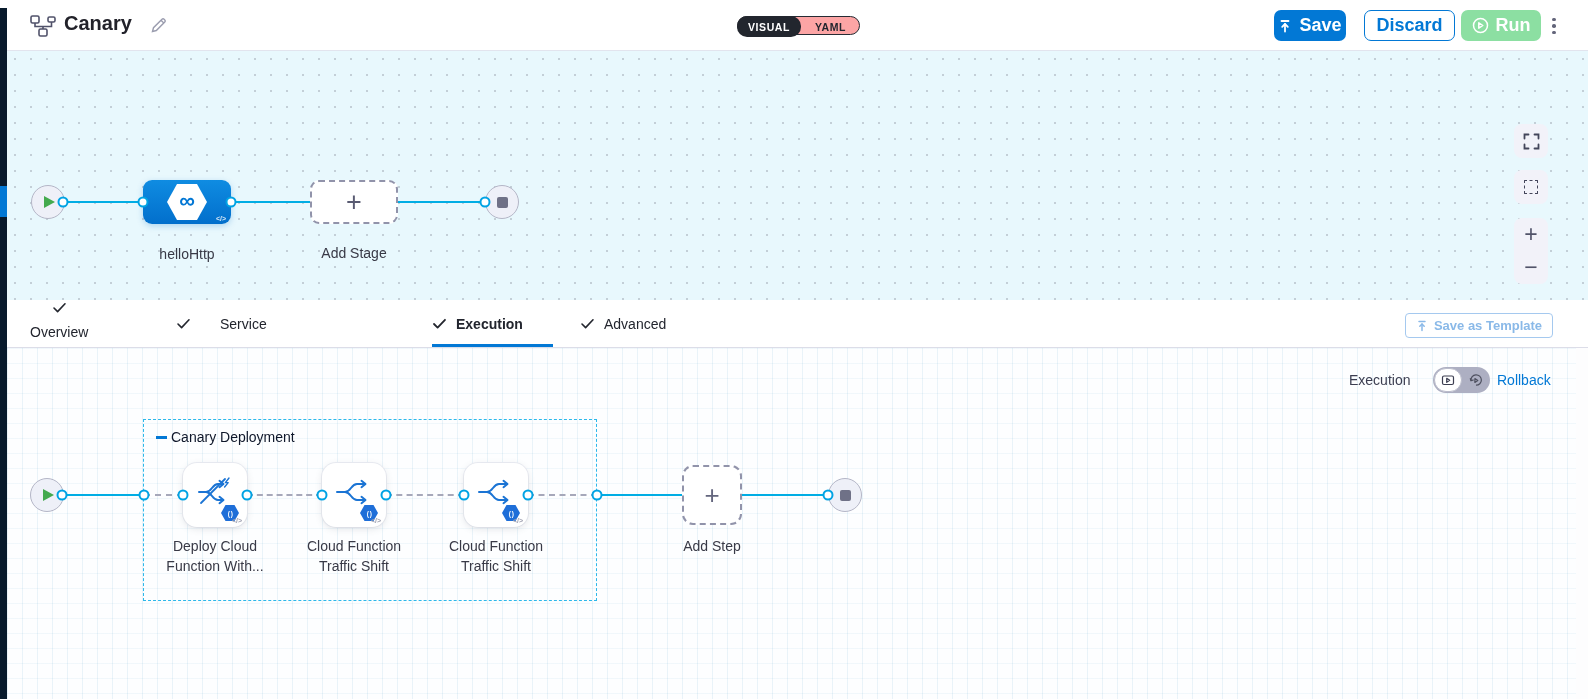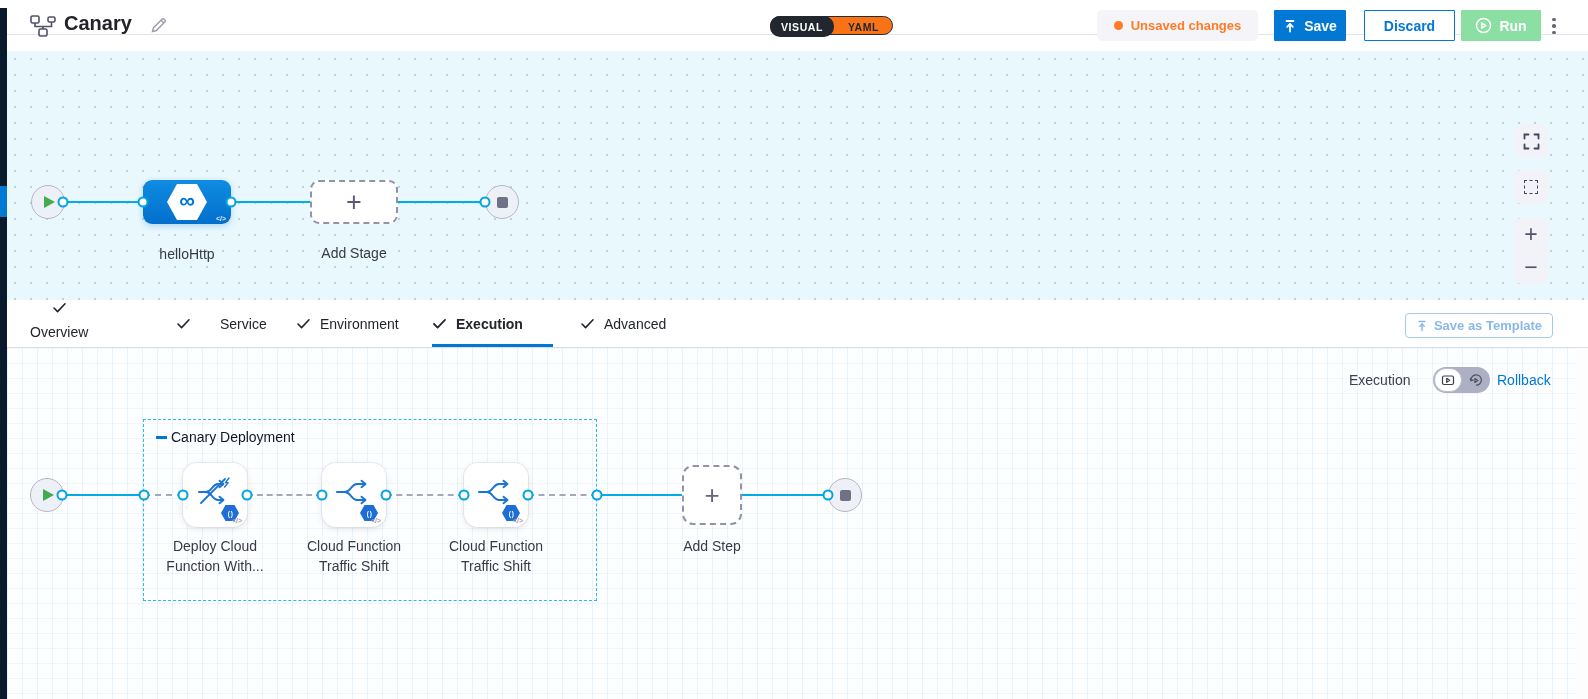--- a/index.html
+++ b/index.html
@@ -3,41 +3,41 @@
 <meta charset="utf-8">
 <style>
   * { box-sizing: border-box; margin: 0; padding: 0; }
   html,body { width:1588px; height:699px; }
   body {
     font-family: "Liberation Sans", "DejaVu Sans", sans-serif;
     position: relative; overflow: hidden; background:#fff; color:#22252e;
   }
 
   
-  #header { position:absolute; left:0; top:0; width:1588px; height:35px; background:#fff;
+  #header { position:absolute; left:0; top:0; width:1588px; height:51px; background:#fff;
             border-bottom:1px solid #e2e4ee; z-index:30; }
   #page-title { position:absolute; left:64px; top:12px; font-size:20px; font-weight:700; color:#22222a; }
   .hdr-icon { position:absolute; }
 
   
   #view-toggle { position:absolute; left:737px; top:16px; width:123px; height:19px;
-                 border:1px solid #262b33; border-radius:10px; background:#f97316;margin-left:33px; }
+                 border:1px solid #262b33; border-radius:10px; background:#fca5a5; }
   #seg-visual { position:absolute; left:-1px; top:-1px; width:64px; height:21px; border-radius:10px;
                 background:#22262e; color:#fff; display:flex; align-items:center; justify-content:center;
                 font-size:10.5px; font-weight:700; letter-spacing:.6px; cursor:pointer; }
   #seg-yaml { position:absolute; left:63px; top:0; width:59px; height:19px; display:flex; align-items:center;
               justify-content:center; font-size:10.5px; font-weight:700; letter-spacing:.6px; color:#22262e; cursor:pointer; }
 
   #unsaved-badge { position:absolute; left:1097px; top:10px; width:161px; height:31px; background:#f4f4f9;
                    border-radius:5px; display:flex; align-items:center; justify-content:center; gap:8px; cursor:pointer; }
   #unsaved-badge .dot { width:9px; height:9px; border-radius:50%; background:#ff7b26; }
   #unsaved-badge span { color:#ff7b26; font-size:13px; font-weight:700; }
 
-  .hdr-btn { position:absolute; top:10px; height:31px; border-radius:1px; display:flex; align-items:center;
-             justify-content:center; gap:7px; font-size:14px; font-weight:700; cursor:pointer; }
+  .hdr-btn { position:absolute; top:10px; height:31px; border-radius:7px; display:flex; align-items:center;
+             justify-content:center; gap:7px; font-size:18px; font-weight:700; cursor:pointer; }
   #save-btn { left:1274px; width:72px; background:#0278d5; color:#fff; }
   #discard-btn { left:1364px; width:91px; background:#fff; border:1px solid #0278d5; color:#0278d5; }
   #run-btn { left:1461px; width:80px; background:#8cdfa2; color:#fff; }
   #kebab-btn { position:absolute; left:1545px; top:13px; width:18px; height:26px; display:flex; flex-direction:column;
                align-items:center; justify-content:center; gap:3px; cursor:pointer; }
   #kebab-btn i { width:3.5px; height:3.5px; border-radius:50%; background:#63657a; }
 
   
   #nav-strip { position:absolute; left:0; top:8px; width:7px; height:691px; background:#081a2c; z-index:40; }
   #nav-strip-active { position:absolute; left:0; top:178px; width:7px; height:31px; background:#0278d5; }
@@ -142,24 +142,20 @@
   <svg class="hdr-icon" style="left:149px; top:16px; cursor:pointer;" width="19" height="19" viewBox="0 0 19 19" fill="none" stroke="#9b9daf" stroke-width="1.4">
     <path d="M3.5 15.5l1-3.8L13 3.2a1.5 1.5 0 0 1 2.1 0l.7.7a1.5 1.5 0 0 1 0 2.1L7.3 14.5 3.5 15.5z"></path>
     <path d="M12 4.2l2.8 2.8"></path>
   </svg>
 
   <div id="view-toggle">
     <div id="seg-visual">VISUAL</div>
     <div id="seg-yaml">YAML</div>
   </div>
 
-  <div id="unsaved-badge">
-    <i class="dot"></i>
-    <span>Unsaved changes</span>
-  </div>
 
   <div class="hdr-btn" id="save-btn">
     <svg width="14" height="14" viewBox="0 0 14 14" fill="none" stroke="#fff" stroke-width="1.8" stroke-linecap="round" stroke-linejoin="round">
       <path d="M3.5 2h7"></path>
         <path d="M7 12.5V5"></path>
         <path d="M4.2 7.8L7 5l2.8 2.8"></path>
     </svg>
     <span>Save</span>
   </div>
 
@@ -239,26 +235,20 @@
     <svg width="15" height="15" viewBox="0 0 15 15" fill="none" stroke="#23262e" stroke-width="1.6" stroke-linecap="round" stroke-linejoin="round">
       <path d="M2 8l3.6 3.6L13 3.8"></path>
       </svg>
     <span>Overview</span>
   </div>
   <div class="tab" style="left:169px;gap:29px;">
     <svg width="15" height="15" viewBox="0 0 15 15" fill="none" stroke="#23262e" stroke-width="1.6" stroke-linecap="round" stroke-linejoin="round">
       <path d="M2 8l3.6 3.6L13 3.8"></path>
       </svg>
     <span>Service</span>
-  </div>
-  <div class="tab" style="left:289px;">
-    <svg width="15" height="15" viewBox="0 0 15 15" fill="none" stroke="#23262e" stroke-width="1.6" stroke-linecap="round" stroke-linejoin="round">
-      <path d="M2 8l3.6 3.6L13 3.8"></path>
-      </svg>
-    <span>Environment</span>
   </div>
   <div class="tab active" style="left:425px;">
     <svg width="15" height="15" viewBox="0 0 15 15" fill="none" stroke="#23262e" stroke-width="1.8" stroke-linecap="round" stroke-linejoin="round">
       <path d="M2 8l3.6 3.6L13 3.8"></path>
       </svg>
     <span>Execution</span>
   </div>
   <div class="tab" style="left:573px;">
     <svg width="15" height="15" viewBox="0 0 15 15" fill="none" stroke="#23262e" stroke-width="1.6" stroke-linecap="round" stroke-linejoin="round">
       <path d="M2 8l3.6 3.6L13 3.8"></path>

